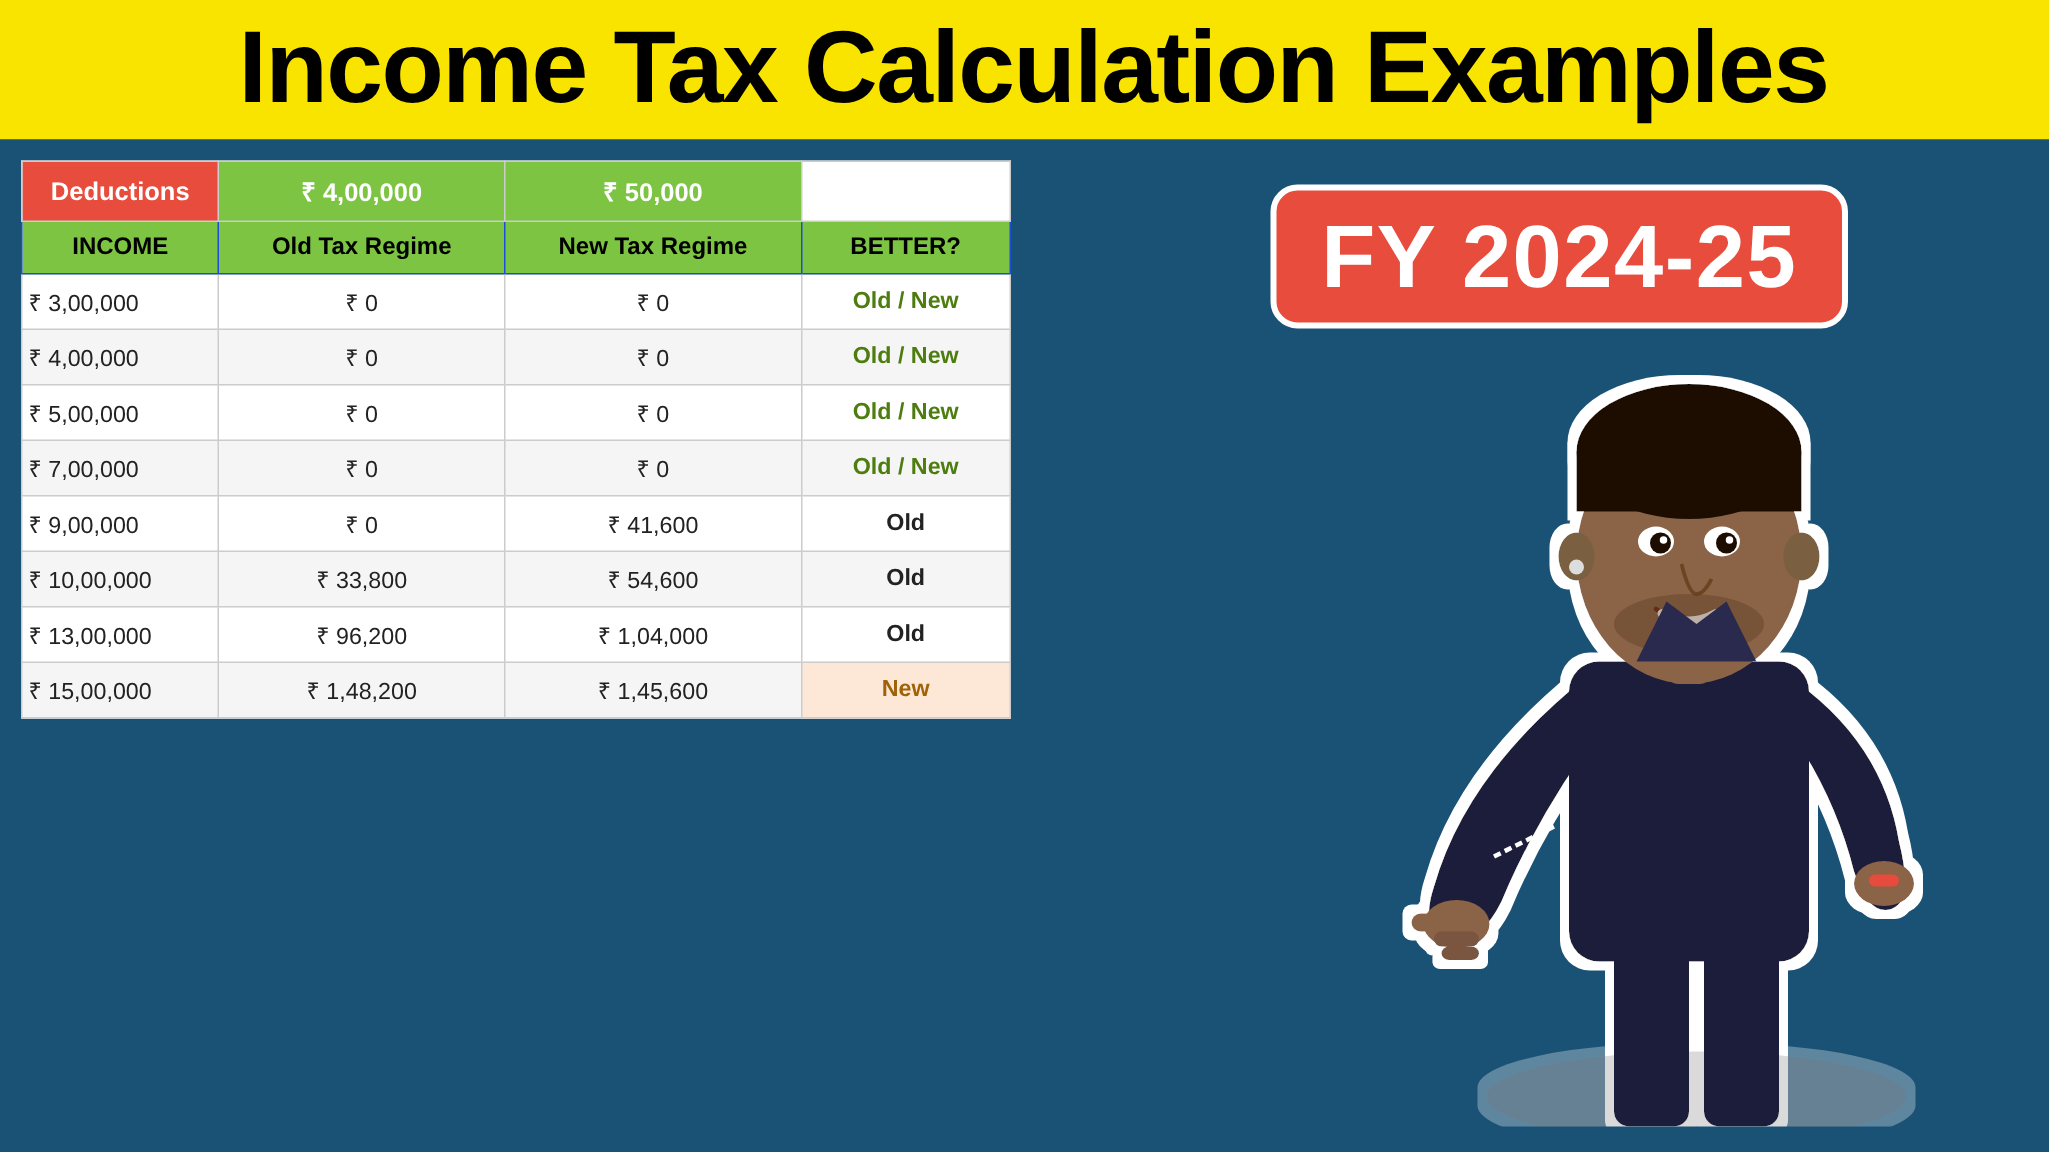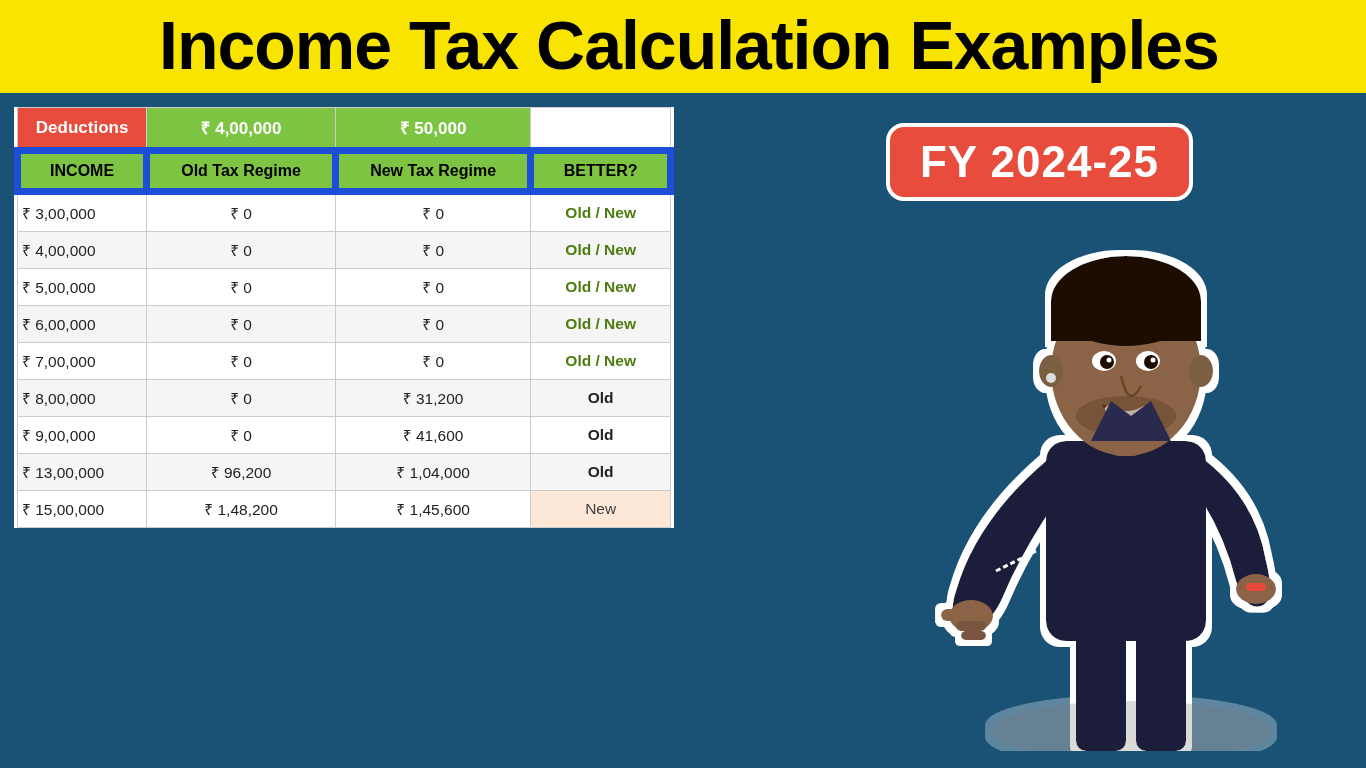--- a/index.html
+++ b/index.html
@@ -70,21 +70,21 @@
       background: white;
       border: 1px solid #ccc;
     }
 
     .header-row-2 th {
       background: #7dc442;
       color: black;
       font-size: 16px;
       font-weight: 700;
       padding: 8px 25px;
-      border: 7px solid #1d4ed8;
+      border: 1px solid #1d4ed8;
       text-align: center;
     }
     .header-row-2 th:first-child {
       background: #7dc442;
     }
 
     
     tbody tr td {
       font-size: 15.5px;
       padding: 7px 12px;
@@ -109,40 +109,40 @@
     
     .better-old-new {
       color: #4d7c0f;
       font-weight: 600;
     }
     .better-old {
       font-weight: 700;
       color: #222;
     }
     .better-new {
-      font-weight: 400;
-      color: #404040;
+      font-weight: 700;
+      color: #a16207;
       background: #fde8d8 !important;
     }
 
     
     #right-section {
       flex: 1;
       display: flex;
       flex-direction: column;
       align-items: center;
       padding: 20px 10px 0 20px;
       position: relative;
     }
 
     
     #fy-badge {
       background: #e74c3c;
       color: white;
-      font-size: 44px;
+      font-size: 59px;
       font-weight: 900;
       border-radius: 18px;
       padding: 10px 30px;
       text-align: center;
       border: 4px solid white;
       margin-top: 10px;
       letter-spacing: 1px;
     }
 
     
@@ -195,41 +195,35 @@
             <td>₹ 0</td>
             <td class="better-old-new">Old / New</td>
           </tr>
           <tr>
             <td>₹ 5,00,000</td>
             <td>₹ 0</td>
             <td>₹ 0</td>
             <td class="better-old-new">Old / New</td>
           </tr>
           <tr>
-            <td>₹ 6,00,000</td>
+            <td>₹ 7,00,000</td>
             <td>₹ 0</td>
             <td>₹ 0</td>
             <td class="better-old-new">Old / New</td>
           </tr>
           <tr>
-            <td>₹ 7,00,000</td>
-            <td>₹ 0</td>
-            <td>₹ 0</td>
-            <td class="better-old-new">Old / New</td>
-          </tr>
-          <tr>
-            <td>₹ 8,00,000</td>
-            <td>₹ 0</td>
-            <td>₹ 31,200</td>
+            <td>₹ 9,00,000</td>
+            <td>₹ 0</td>
+            <td>₹ 41,600</td>
             <td class="better-old">Old</td>
           </tr>
           <tr>
-            <td>₹ 9,00,000</td>
-            <td>₹ 0</td>
-            <td>₹ 41,600</td>
+            <td>₹ 10,00,000</td>
+            <td>₹ 33,800</td>
+            <td>₹ 54,600</td>
             <td class="better-old">Old</td>
           </tr>
           <tr>
             <td>₹ 13,00,000</td>
             <td>₹ 96,200</td>
             <td>₹ 1,04,000</td>
             <td class="better-old">Old</td>
           </tr>
           <tr>
             <td>₹ 15,00,000</td>

